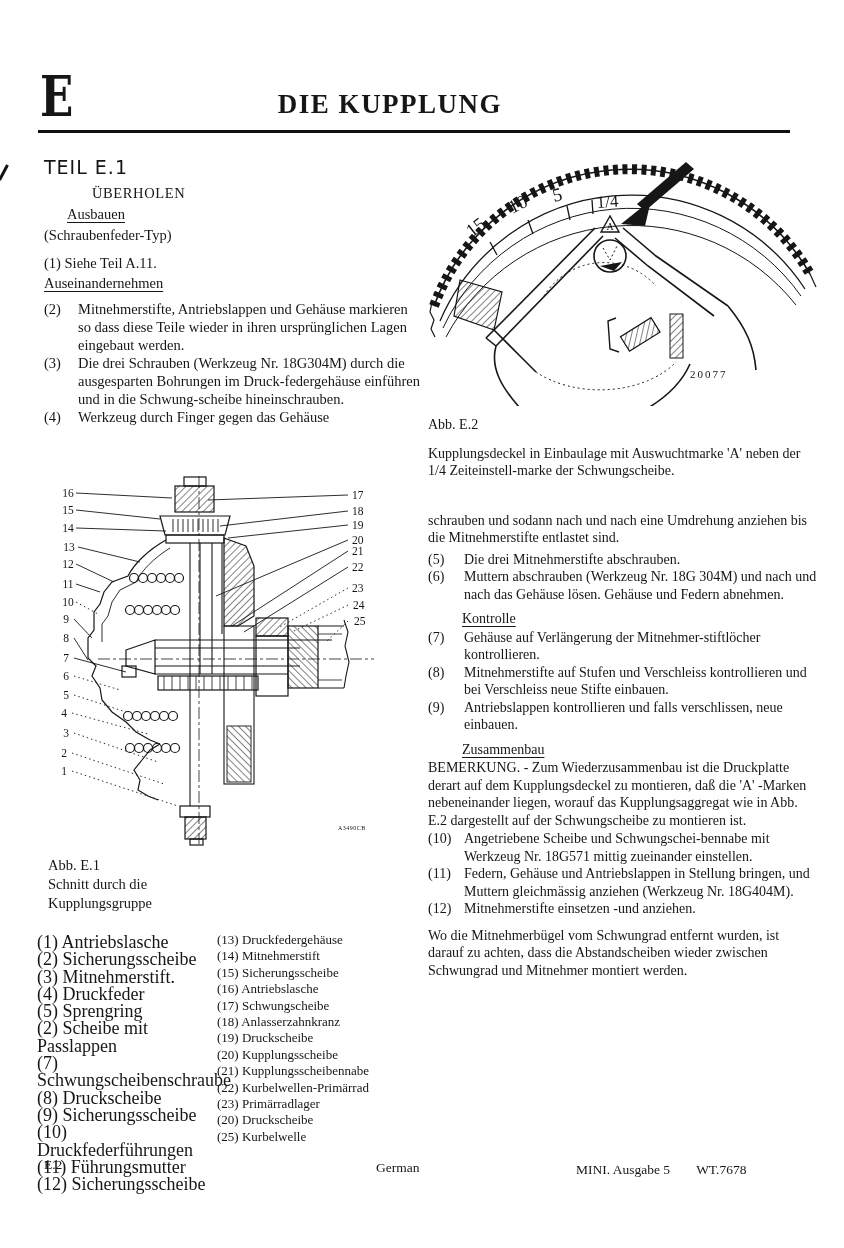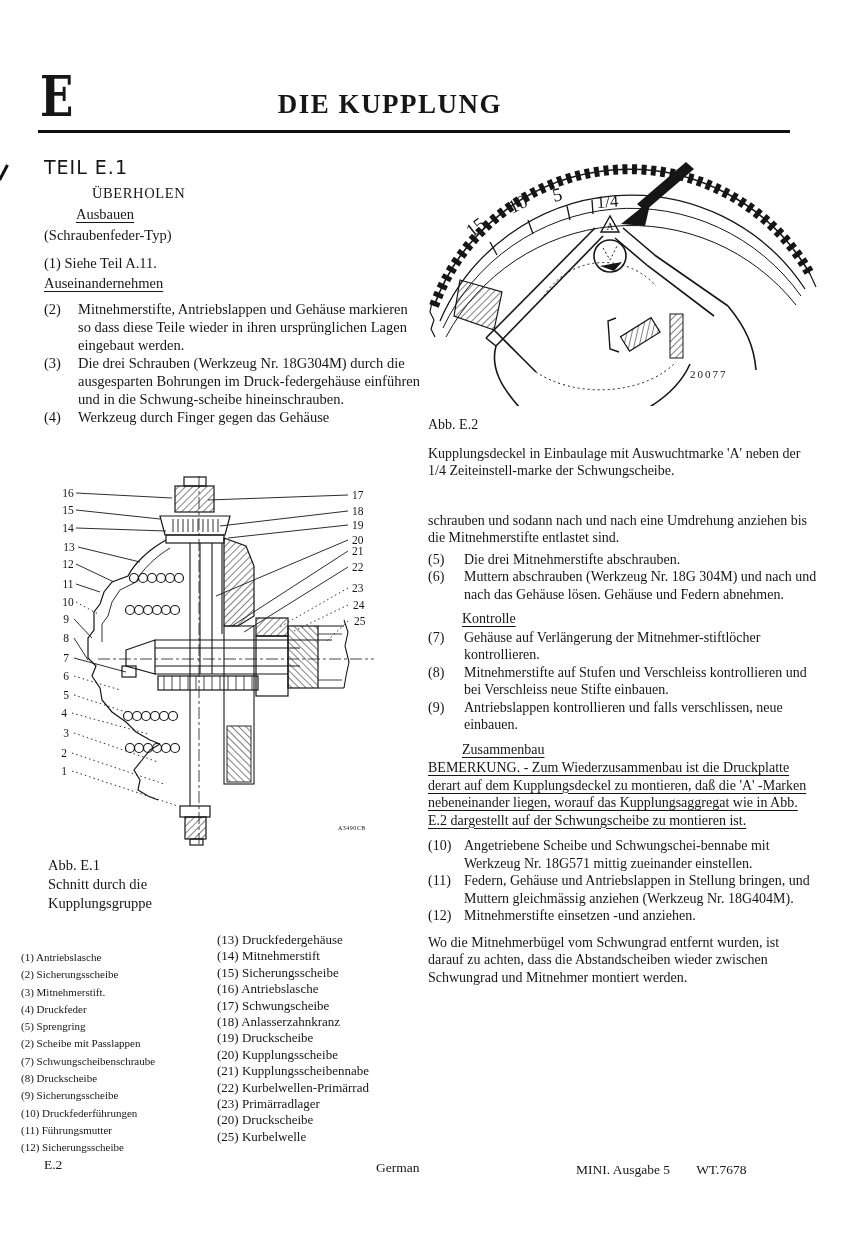--- a/index.html
+++ b/index.html
@@ -19,43 +19,43 @@
     font-size:27px; letter-spacing:1.5px; }
   .head-rule { left:38px; top:130px; width:752px; height:3px; background:#101010; }
   .scan-tick { left:2px; top:164px; width:3px; height:17px; background:#111; transform:rotate(28deg); }
 
   
   .left-col { left:44px; top:158px; width:380px; }
   .teil { font-family:"DejaVu Sans","Liberation Sans",sans-serif; font-weight:normal;
     font-size:19px; letter-spacing:1px; margin-bottom:8px; }
   .sub-uberholen { margin-left:48px; letter-spacing:.6px; margin-bottom:3px; }
   .u { text-decoration:underline; text-underline-offset:3px; }
-  .sub-ausbauen { margin-left:32px; margin-bottom:3px; }
+  .sub-ausbauen { margin-left:23px; margin-bottom:3px; }
   .type-note { margin-bottom:10px; }
   .step-one { margin-bottom:2px; }
   .sub-ausein { margin-bottom:8px; }
   .step { display:flex; }
   .step .num { flex:0 0 34px; }
   .step .txt { flex:1; }
 
   
   .fig1-caption { left:48px; top:856px; width:220px; font-size:14.5px; line-height:19px; }
 
   
-  .parts-left  { left:21px; top:934px; width:184px; font-size:11px; line-height:17.3px;margin-top:15px; }
+  .parts-left  { left:37px; top:934px; width:184px; font-size:18px; line-height:17.3px; }
   .parts-right { left:217px; top:932px; width:205px; font-size:13px; line-height:16.4px; }
 
   
   .right-col { left:428px; top:416px; width:390px; font-size:14px; line-height:17.5px; }
   .right-col .fig-label { margin-bottom:11px; }
   .right-col .fig-caption { margin-bottom:32px; }
   .right-col .para { margin-bottom:4px; }
   .right-col .step .num { flex:0 0 36px; }
   .right-col .subhead { margin-left:34px; margin-top:7px; margin-bottom:1px; }
-  .bemerkung { text-decoration:underline; text-underline-offset:3px; margin-top:1px; margin-bottom:8px; }
+  .bemerkung { text-underline-offset:3px; margin-top:1px; margin-bottom:1px; }
   .closing { margin-top:9px; }
 
   
   .footer-left { left:44px; top:1156px; font-size:13.5px; }
   .footer-center { left:376px; top:1159px; font-size:13.5px; }
   .footer-right { left:576px; top:1161px; font-size:13.5px; display:flex; }
   .footer-right .ed { margin-right:26px; }
 
   
   .fig-e2-svg { left:424px; top:156px; width:396px; height:250px; }

